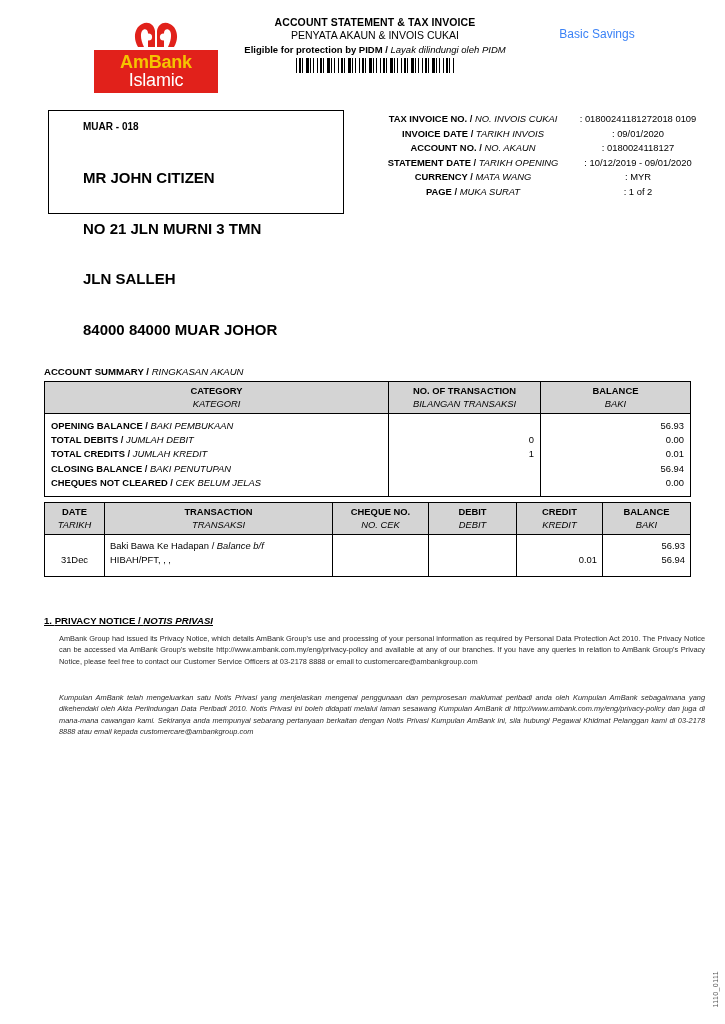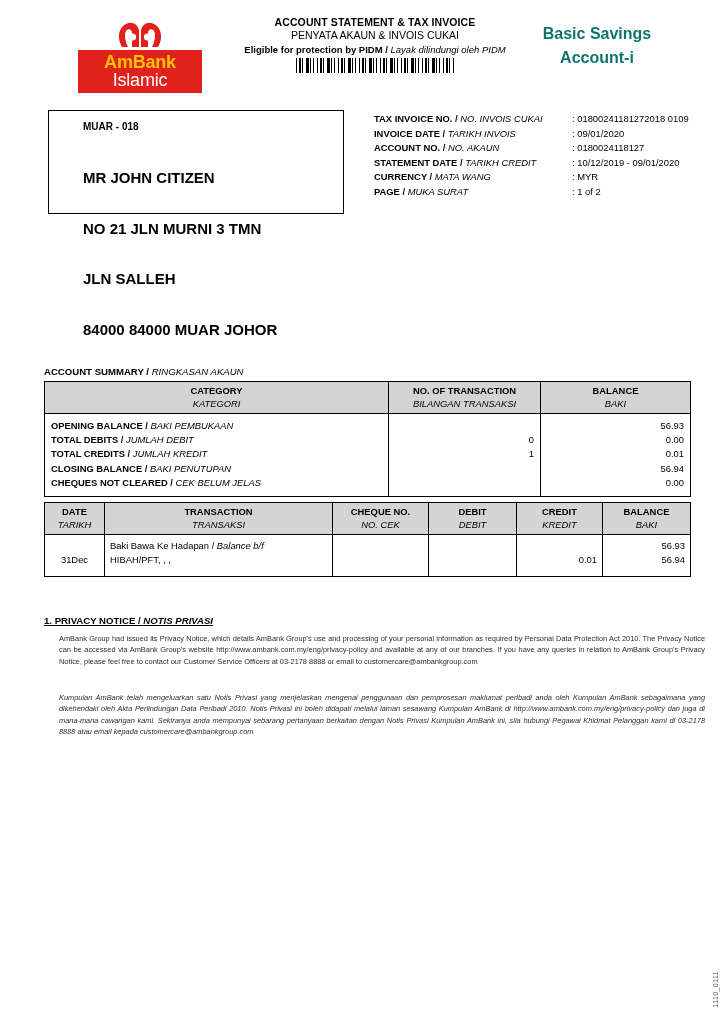--- a/index.html
+++ b/index.html
@@ -27,21 +27,21 @@
   
   .header {
     position: absolute;
     left: 0; top: 0;
     width: 725px;
     height: 96px;
   }
 
   .logo-wrap {
     position: absolute;
-    left: 78px;
+    left: 94px;
     top: 22px;
     width: 124px;
     text-align: center;
   }
   .logo-mark {
     width: 48px;
     height: 26px;
     margin: 0 auto 2px auto;
     position: relative;
   }
@@ -111,24 +111,24 @@
       #000 17px, #000 18px, #fff 18px, #fff 21px
     );
   }
 
   .head-right {
     position: absolute;
     right: 28px;
     top: 22px;
     width: 200px;
     text-align: center;
-    font-size: 16px;
-    font-weight: bold;
+    font-size: 12px;
+    font-weight: normal;
     line-height: 24px;
-    color: #0f766e;
+    color: #3b82f6;
   }
 
   
   .addr-box {
     position: absolute;
     left: 48px;
     top: 110px;
     width: 296px;
     height: 104px;
     border: 1.5px solid #000;
@@ -153,20 +153,21 @@
     position: absolute;
     left: 374px;
     top: 112px;
     width: 330px;
   }
   .meta-row {
     display: flex;
     font-size: 9.4px;
     line-height: 14.6px;
     white-space: nowrap;
+    text-align: center;
   }
   .meta-label {
     width: 198px;
     flex: 0 0 198px;
     font-weight: bold;
   }
   .meta-label em {
     font-weight: normal;
     font-style: italic;
   }
@@ -323,21 +324,20 @@
       <div class="l1">ACCOUNT STATEMENT &amp; TAX INVOICE</div>
       <div class="l2">PENYATA AKAUN &amp; INVOIS CUKAI</div>
       <div class="l3">
         <span>Eligible for protection by PIDM / </span><em>Layak dilindungi oleh PIDM</em>
       </div>
       <div class="barcode"></div>
     </div>
 
     <div class="head-right">
       <div>Basic Savings</div>
-      <div>Account-i</div>
     </div>
   </div>
 
   <div class="addr-box">
     <div class="branch">MUAR - 018</div>
     <div class="aline">MR JOHN CITIZEN</div>
     <div class="aline">NO 21 JLN MURNI 3 TMN</div>
     <div class="aline">JLN SALLEH</div>
     <div class="aline">84000 84000 MUAR JOHOR</div>
   </div>
@@ -349,21 +349,21 @@
     </div>
     <div class="meta-row">
       <span class="meta-label"><span>INVOICE DATE</span> / <em>TARIKH INVOIS</em></span>
       <span class="meta-value">: 09/01/2020</span>
     </div>
     <div class="meta-row">
       <span class="meta-label"><span>ACCOUNT NO.</span> / <em>NO. AKAUN</em></span>
       <span class="meta-value">: 0180024118127</span>
     </div>
     <div class="meta-row">
-      <span class="meta-label"><span>STATEMENT DATE</span> / <em>TARIKH CREDIT</em></span>
+      <span class="meta-label"><span>STATEMENT DATE</span> / <em>TARIKH OPENING</em></span>
       <span class="meta-value">: 10/12/2019 - 09/01/2020</span>
     </div>
     <div class="meta-row">
       <span class="meta-label"><span>CURRENCY</span> / <em>MATA WANG</em></span>
       <span class="meta-value">: MYR</span>
     </div>
     <div class="meta-row">
       <span class="meta-label"><span>PAGE</span> / <em>MUKA SURAT</em></span>
       <span class="meta-value">: 1 of 2</span>
     </div>

